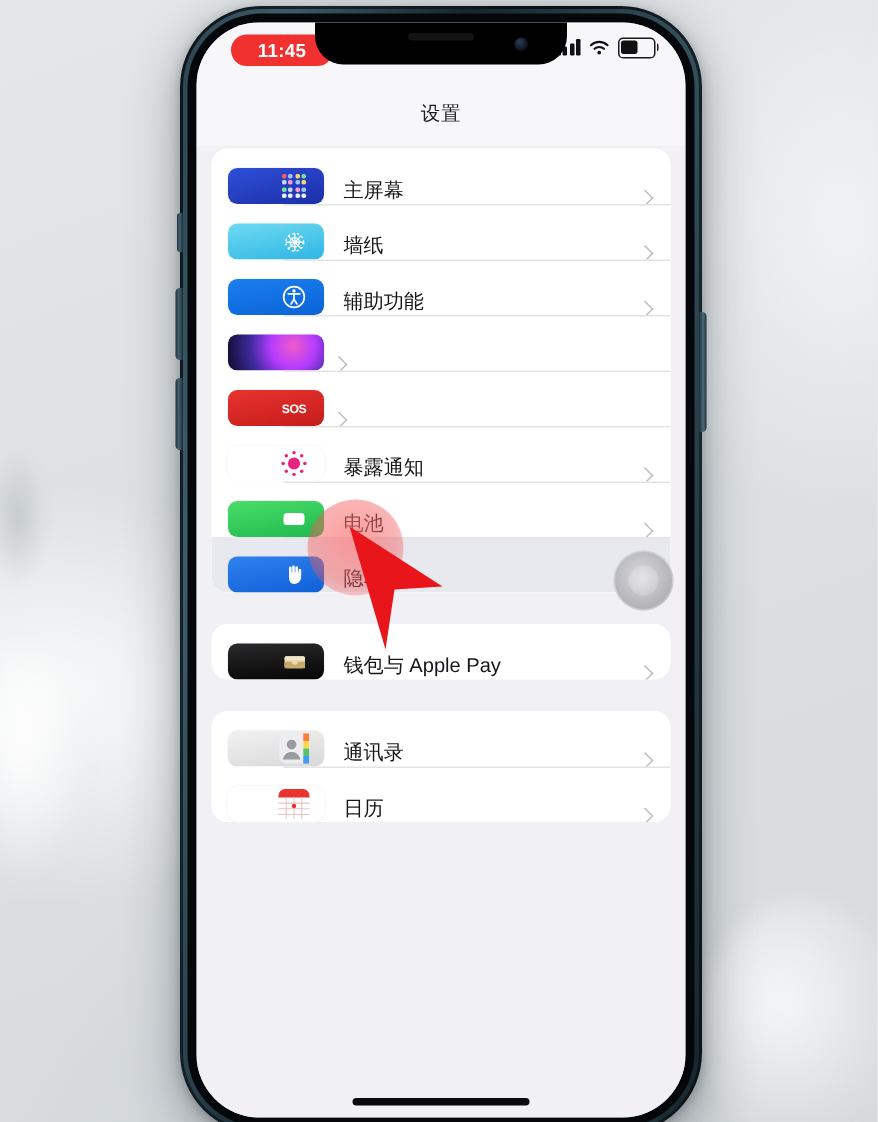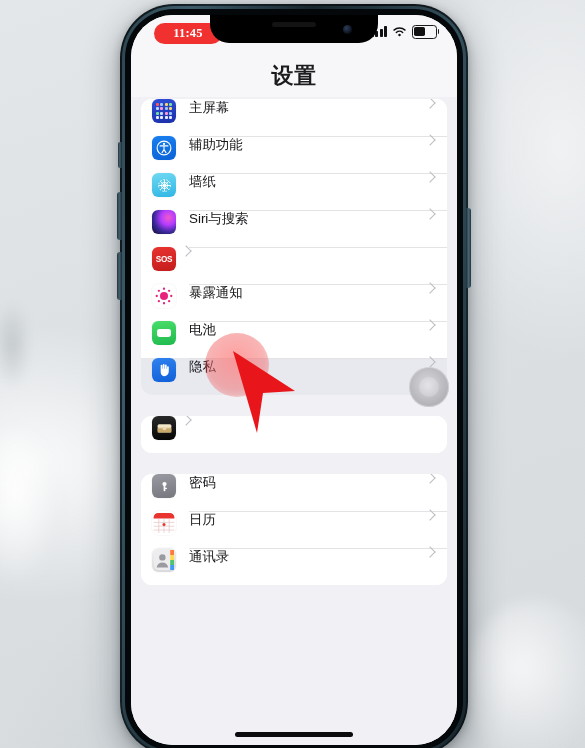--- a/index.html
+++ b/index.html
@@ -84,21 +84,20 @@
   
   #statusbar{
     position:absolute;top:0;left:0;right:0;height:40px;z-index:25;
     background:#f7f7f9;
   }
   #time-pill{
     position:absolute;left:23px;top:8px;height:21px;min-width:50px;
     background:#f1312f;border-radius:11px;
     display:flex;align-items:center;justify-content:center;
     padding:0 9px;
-    font-family:Liberation Serif, serif;
   }
   #time-pill span{color:#fff;font-size:12.5px;font-weight:bold;letter-spacing:.2px;}
   #status-right{
     position:absolute;right:20px;top:10px;display:flex;align-items:center;gap:5px;
   }
   .sig-bars{display:flex;align-items:flex-end;gap:1.6px;height:11px;}
   .sig-bars i{width:2.8px;background:#111;border-radius:.8px;display:block;}
   .sig-bars i:nth-child(1){height:4px;}
   .sig-bars i:nth-child(2){height:6px;}
   .sig-bars i:nth-child(3){height:8.5px;}
@@ -107,49 +106,50 @@
   .batt::after{content:"";position:absolute;right:-3.4px;top:3.2px;width:1.8px;height:4.4px;
     background:#1a1a1a;border-radius:0 1.5px 1.5px 0;}
   .batt i{position:absolute;left:1.3px;top:1.3px;bottom:1.3px;width:10.5px;background:#111;border-radius:1.8px;display:block;}
 
   
   #navbar{
     position:absolute;top:40px;left:0;right:0;height:42px;z-index:20;
     background:#f7f7f9;
     display:flex;align-items:center;justify-content:center;
   }
-  #nav-title{font-size:22px;font-weight:bold;color:#1c1c1e;letter-spacing:.5px;}
+  #nav-title{font-size:13px;font-weight:normal;color:#1c1c1e;letter-spacing:.5px;}
 
   
   #content{
     position:absolute;top:82px;left:0;right:0;bottom:0;
     background:#f1f1f5;
     overflow:hidden;
   }
   .group{
     background:#ffffff;
     border-radius:11px;
     margin:0 10px 21px 10px;
     overflow:hidden;
   }
   .group.first{margin-top:2px;}
   .row{
     position:relative;
-    display:flex;align-items:flex-start;
+    display:flex;align-items:flex-end;
     height:37px;padding-left:11px;padding-right:13px;
     background:#fff;
   }
   .row + .row .rowline{
     position:absolute;left:48px;right:0;top:0;height:1px;background:#e3e3e6;
   }
   .ic{
-    width:24px;height:24px;border-radius:6.2px;flex:0 0 auto;
+    width:40px;height:24px;border-radius:6.2px;flex:0 0 auto;
     position:relative;overflow:hidden;
     display:flex;align-items:center;justify-content:center;
     box-shadow:0 0 0 .5px rgba(0,0,0,.05);
+    padding-left:24px;
   }
   .label{
     margin-left:13px;font-size:13.4px;color:#16161a;flex:1 1 auto;
     white-space:nowrap;overflow:hidden;
   }
   .chev{
     width:7px;height:7px;border-right:1.6px solid #bcbcc2;border-top:1.6px solid #bcbcc2;
     transform:rotate(45deg);flex:0 0 auto;margin-left:6px;
   }
 
@@ -289,50 +289,49 @@
                 <i style="background:#e8eeff"></i>
                 <i style="background:#e8eeff"></i>
             </span>
           </div>
           <div class="label">主屏幕</div>
           <div class="chev"></div>
         </div>
 
         <div class="row">
           <div class="rowline"></div>
-          <div class="ic ic-access">
-            <svg width="18" height="18" viewBox="0 0 24 24">
-              <circle cx="12" cy="12" r="9.2" fill="none" stroke="#fff" stroke-width="1.5"></circle>
-              <circle cx="12" cy="6.6" r="1.5" fill="#fff"></circle>
-              <path d="M6.8 9.2h10.4M12 9.6v4.4M12 14l-2.6 4.2M12 14l2.6 4.2" stroke="#fff" stroke-width="1.5" stroke-linecap="round" fill="none"></path>
-            </svg>
-          </div>
-          <div class="label">辅助功能</div>
-          <div class="chev"></div>
-        </div>
-
-        <div class="row">
-          <div class="rowline"></div>
           <div class="ic ic-wall">
             <svg width="17" height="17" viewBox="0 0 24 24">
               <g stroke="#fff" stroke-width="1.3" fill="none">
                 <circle cx="12" cy="12" r="4.4"></circle>
                 <circle cx="12" cy="12" r="8.4" stroke-dasharray="2.2 2.4"></circle>
                 <path d="M12 3.6v16.8M3.6 12h16.8M6 6l12 12M18 6L6 18"></path>
               </g>
             </svg>
           </div>
           <div class="label">墙纸</div>
           <div class="chev"></div>
         </div>
 
         <div class="row">
           <div class="rowline"></div>
+          <div class="ic ic-access">
+            <svg width="18" height="18" viewBox="0 0 24 24">
+              <circle cx="12" cy="12" r="9.2" fill="none" stroke="#fff" stroke-width="1.5"></circle>
+              <circle cx="12" cy="6.6" r="1.5" fill="#fff"></circle>
+              <path d="M6.8 9.2h10.4M12 9.6v4.4M12 14l-2.6 4.2M12 14l2.6 4.2" stroke="#fff" stroke-width="1.5" stroke-linecap="round" fill="none"></path>
+            </svg>
+          </div>
+          <div class="label">辅助功能</div>
+          <div class="chev"></div>
+        </div>
+
+        <div class="row">
+          <div class="rowline"></div>
           <div class="ic ic-siri"></div>
-          <div class="label">Siri与搜索</div>
           <div class="chev"></div>
         </div>
 
 
         <div class="row">
           <div class="rowline"></div>
           <div class="ic ic-sos">
               <b>SOS</b>
             </div>
           <div class="chev"></div>
@@ -386,73 +385,63 @@
 
         <div class="row">
           <div class="rowline"></div>
           <div class="ic ic-wallet">
             <svg width="19" height="19" viewBox="0 0 24 24">
               <rect x="3.4" y="7" width="17.2" height="10" rx="2" fill="#e8d8b4"></rect>
               <rect x="3.4" y="7" width="17.2" height="3.2" rx="1.4" fill="#f2e6c8"></rect>
               <path d="M3.4 11.6h6.1a2.5 2.5 0 005 0h6.1V17H3.4z" fill="#c9a96a"></path>
             </svg>
           </div>
+          <div class="label">钱包与 Apple Pay</div>
           <div class="chev"></div>
         </div>
 
       </div>
 
       <div class="group">
 
-        <div class="row">
-          <div class="ic ic-pass">
-            <svg width="15" height="15" viewBox="0 0 24 24" fill="#fff">
-              <circle cx="12" cy="8" r="3.4"></circle>
-              <rect x="10.6" y="10.6" width="2.8" height="9" rx="1.2"></rect>
-              <rect x="13" y="14" width="3" height="1.9" rx=".9"></rect>
-            </svg>
-          </div>
-          <div class="label">密码</div>
-          <div class="chev"></div>
-        </div>
-
-
-        <div class="row">
-          <div class="rowline"></div>
-          <div class="ic ic-cal">
-            <svg width="24" height="24" viewBox="0 0 24 24">
-              <rect x="1.6" y="2" width="20.8" height="20" rx="4.6" fill="#fff"></rect>
-              <path d="M1.6 6.6a4.6 4.6 0 014.6-4.6h11.6a4.6 4.6 0 014.6 4.6v1H1.6z" fill="#e8332e"></path>
-              <g stroke="#e6c3c3" stroke-width=".7">
-                <path d="M1.6 11.4h20.8M1.6 15.2h20.8M1.6 19h20.8M6.8 7.6v14.4M12 7.6v14.4M17.2 7.6v14.4"></path>
-              </g>
-              <circle cx="12" cy="13.4" r="1.5" fill="#e8332e"></circle>
-            </svg>
-          </div>
-          <div class="label">日历</div>
-          <div class="chev"></div>
-        </div>
+
 
         <div class="row">
           <div class="rowline"></div>
           <div class="ic ic-contacts">
             <svg width="24" height="24" viewBox="0 0 24 24">
               <rect x="2" y="2" width="20" height="20" rx="5" fill="#ededef"></rect>
               <circle cx="10.4" cy="9.4" r="3.2" fill="#9a9aa0"></circle>
               <path d="M4.6 19.4c.6-3.3 3-5 5.8-5s5.2 1.7 5.8 5z" fill="#9a9aa0"></path>
               <rect x="18.2" y="2" width="3.8" height="5" fill="#ff7b3a"></rect>
               <rect x="18.2" y="7" width="3.8" height="5" fill="#ffd84d"></rect>
               <rect x="18.2" y="12" width="3.8" height="5" fill="#4fc46a"></rect>
               <rect x="18.2" y="17" width="3.8" height="5" fill="#3f9bf5"></rect>
             </svg>
           </div>
           <div class="label">通讯录</div>
           <div class="chev"></div>
         </div>
 
+        <div class="row">
+          <div class="rowline"></div>
+          <div class="ic ic-cal">
+            <svg width="24" height="24" viewBox="0 0 24 24">
+              <rect x="1.6" y="2" width="20.8" height="20" rx="4.6" fill="#fff"></rect>
+              <path d="M1.6 6.6a4.6 4.6 0 014.6-4.6h11.6a4.6 4.6 0 014.6 4.6v1H1.6z" fill="#e8332e"></path>
+              <g stroke="#e6c3c3" stroke-width=".7">
+                <path d="M1.6 11.4h20.8M1.6 15.2h20.8M1.6 19h20.8M6.8 7.6v14.4M12 7.6v14.4M17.2 7.6v14.4"></path>
+              </g>
+              <circle cx="12" cy="13.4" r="1.5" fill="#e8332e"></circle>
+            </svg>
+          </div>
+          <div class="label">日历</div>
+          <div class="chev"></div>
+        </div>
+
       </div>
     </div>
 
     <div id="assistive"></div>
 
     <div id="ripple"></div>
 
     <svg id="cursor" width="70" height="86" viewBox="0 0 70 86">
       <path d="M4 2 L66 42 L34 44 L28 84 Z" fill="#e8161a"></path>
     </svg>

